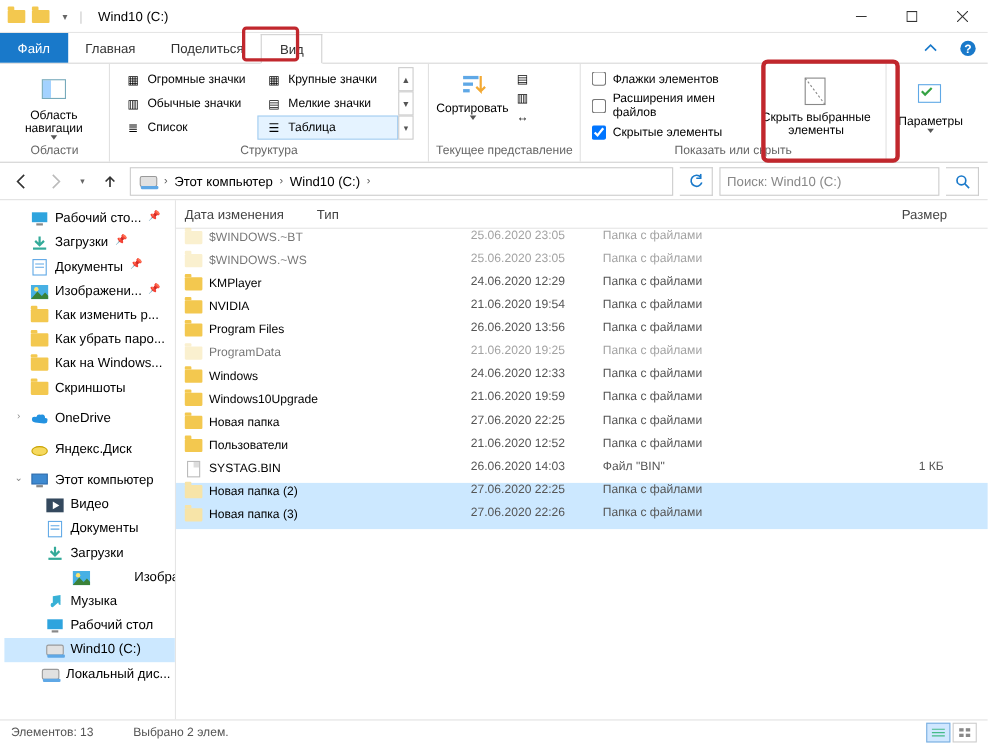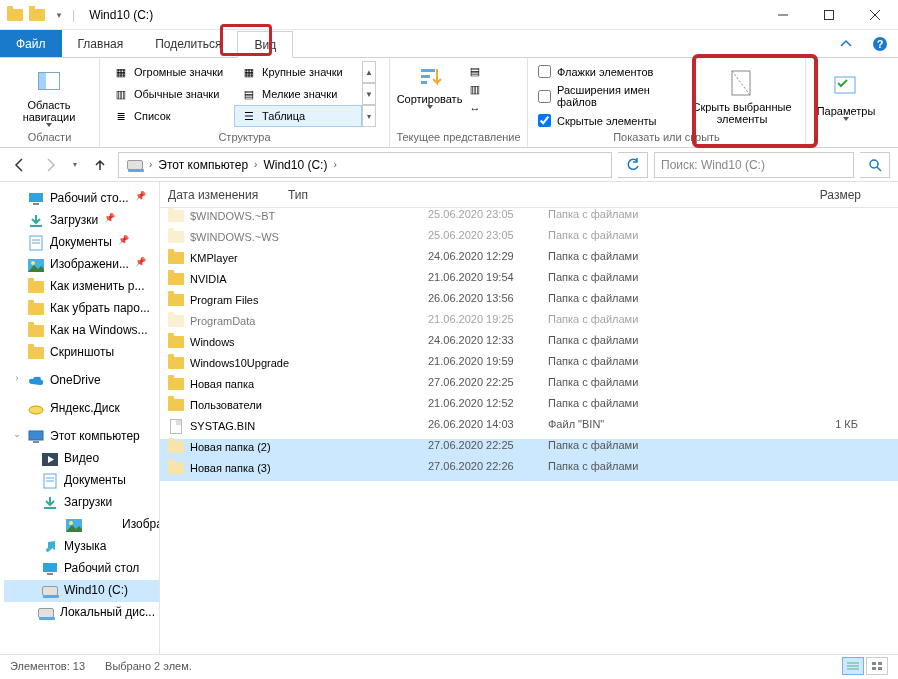--- a/index.html
+++ b/index.html
@@ -85,21 +85,21 @@
   .frow { display:flex; height:21px; align-items:flex-start; font-size:11px; }
   .frow .cell { padding:0 8px; }
   .frow .cell.name { flex:0 0 260px; display:flex; align-items:center; gap:6px;}
   .frow .cell.date { flex:0 0 120px; color:#555;}
   .frow .cell.type { flex:0 0 120px; color:#555;}
   .frow .cell.size { flex:1; text-align:right; padding-right:40px; color:#555;}
   .frow .fico { width:16px; height:16px; display:flex; align-items:center; justify-content:center; flex-shrink:0;}
   .frow.sel { background:#cce8ff; }
   .frow.faded { opacity:0.55; }
 
-  .status { height:23px; border-top:1px solid #e1e1e1; display:flex; align-items:center; padding:0 10px; font-size:11px; color:#555; gap:20px;}
+  .status { height:23px; border-top:1px solid #e1e1e1; display:flex; align-items:center; padding:0 10px; font-size:11px; color:#555; gap:36px;}
   .status .viewbtns { margin-left:auto; display:flex; gap:2px;}
   .status .viewbtns .vb { width:22px; height:18px; border:1px solid #ccc; display:flex; align-items:center; justify-content:center;}
   .status .viewbtns .vb.act { background:#d0e7ff; border-color:#7ab0e0;}
 
   
   .folder { width:16px; height:12px; background:#f3c84f; border-radius:1px; position:relative; }
   .folder:before { content:""; position:absolute; top:-3px; left:0; width:6px; height:3px; background:#f3c84f; border-radius:1px 1px 0 0;}
   .folder.faded { background:#f7e4a8; }
   .folder.faded:before { background:#f7e4a8; }
   .navpanel { width:22px; height:18px; border:1px solid #7ab; display:inline-block; background:linear-gradient(90deg,#a3d2ff 35%, #fff 36%);}

